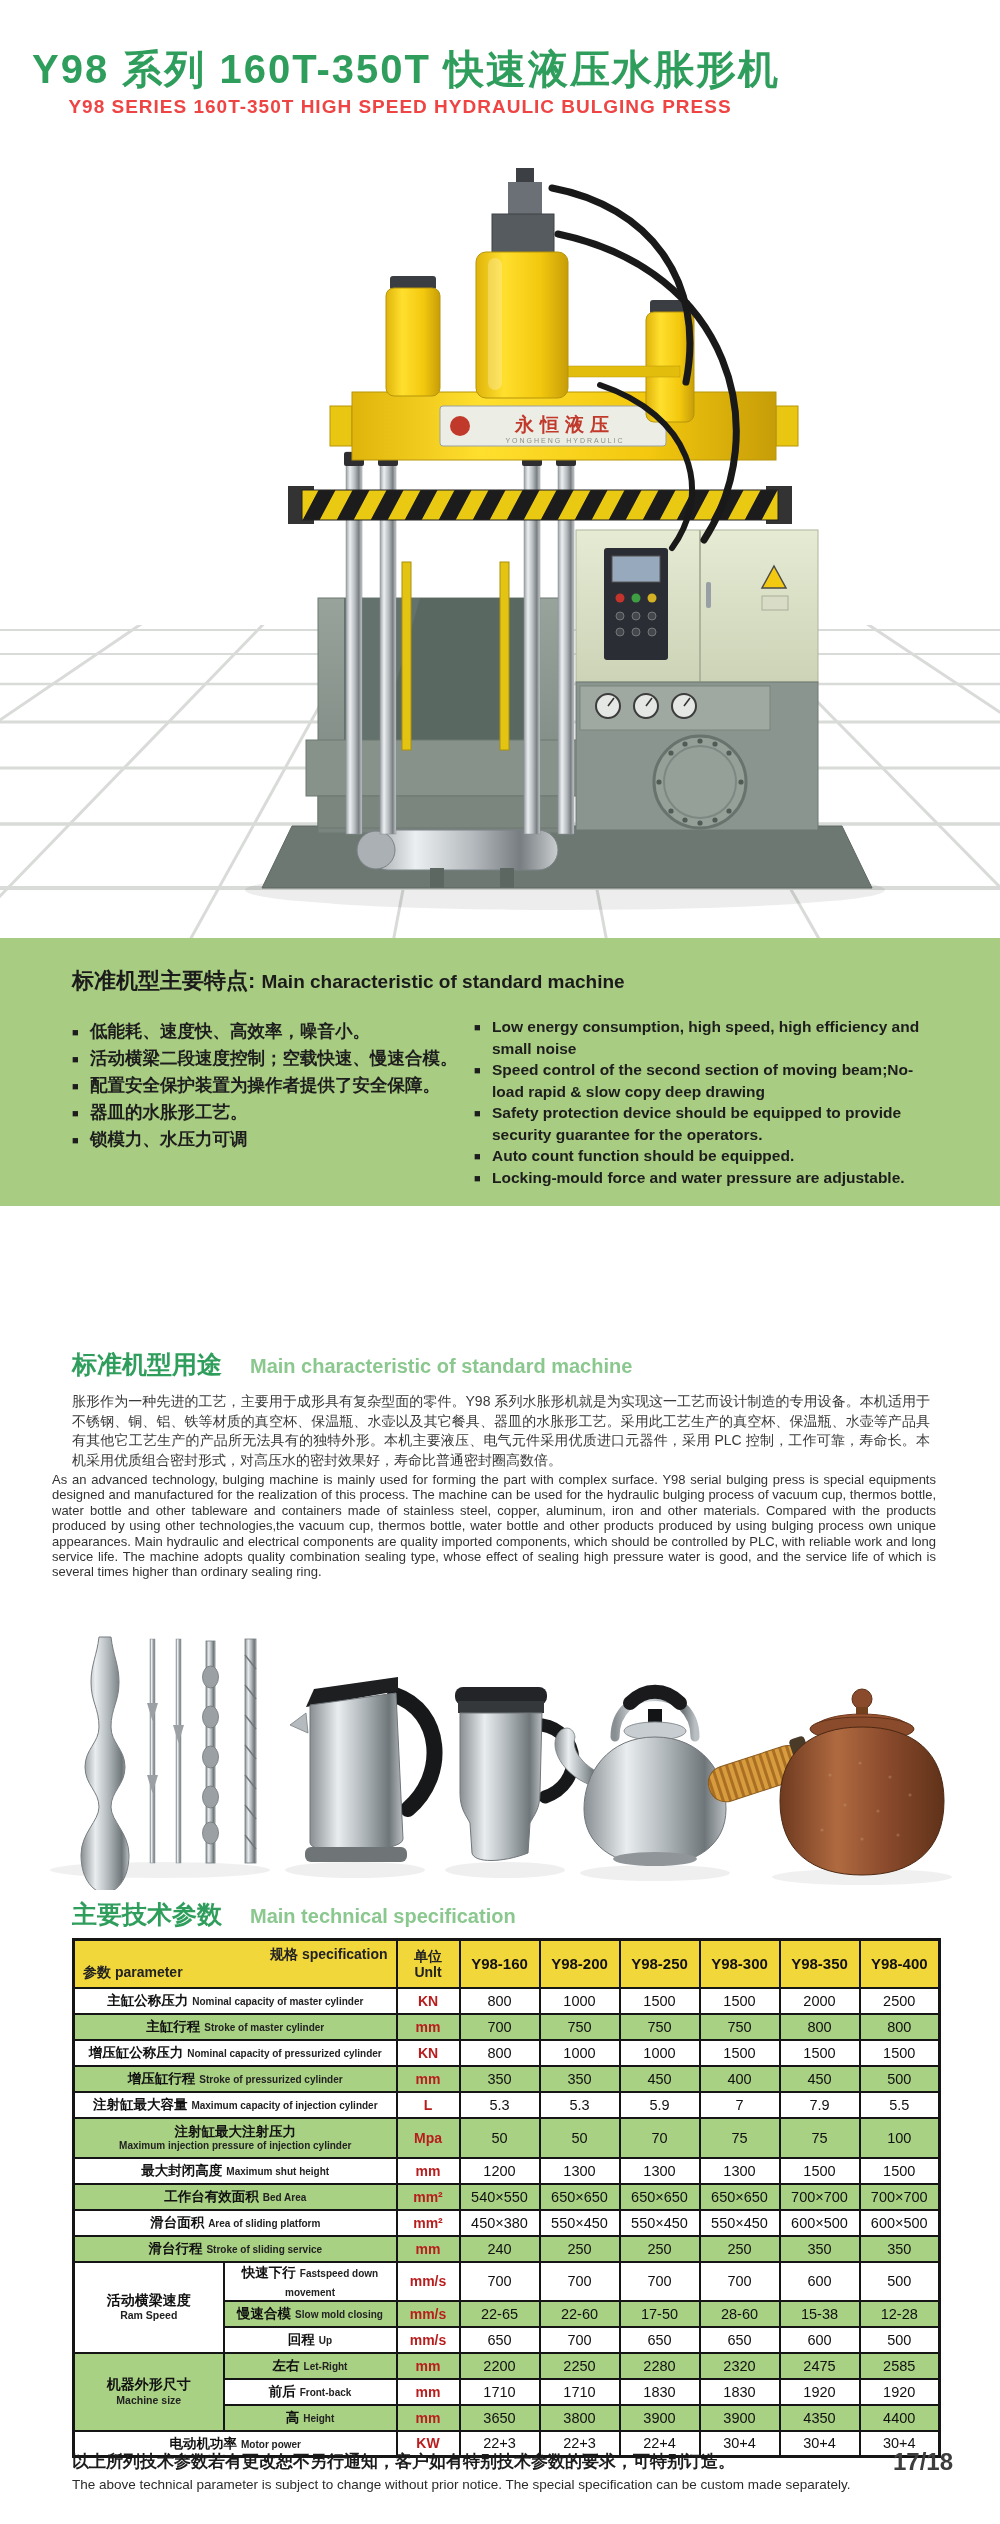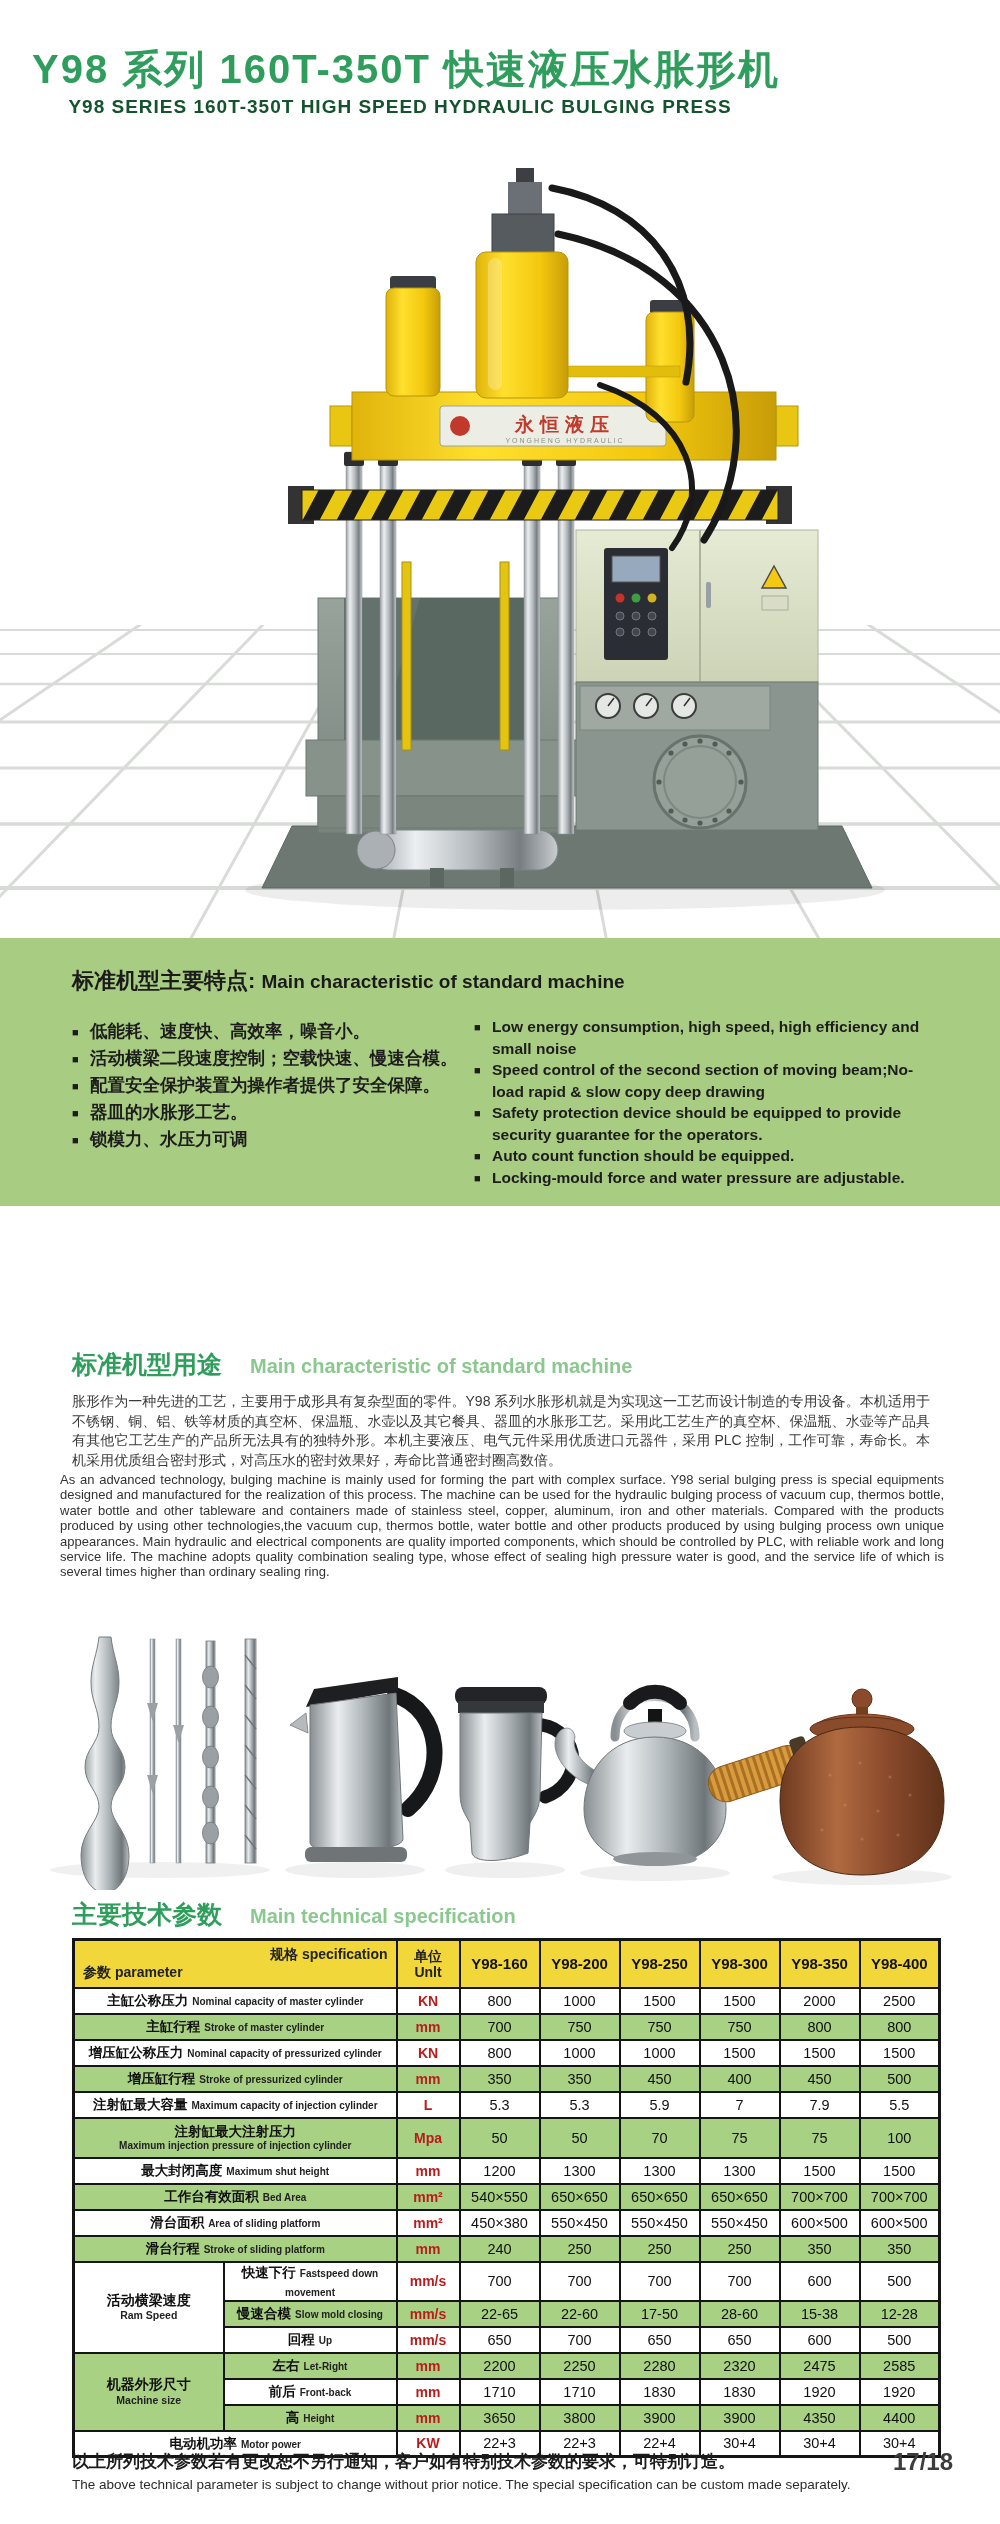--- a/index.html
+++ b/index.html
@@ -2,38 +2,38 @@
 <html><head>
 <meta charset="utf-8">
 <style>
   html,body{margin:0;padding:0;background:#ffffff;}
   body{font-family:"Liberation Sans","DejaVu Sans",sans-serif;color:#222;}
   .page{position:relative;width:1000px;height:2524px;background:#fff;overflow:hidden;margin:0 auto;}
   .abs{position:absolute;}
 
   
   .title-cn{top:42px;left:0;width:812px;text-align:center;font-size:40px;font-weight:bold;color:#2f9e5c;letter-spacing:2px;}
-  .title-en{top:96px;left:0;width:800px;text-align:center;font-size:19px;font-weight:bold;color:#14532d;letter-spacing:1px;}
+  .title-en{top:96px;left:0;width:800px;text-align:center;font-size:19px;font-weight:bold;color:#ef4444;letter-spacing:1px;}
 
   
   .band{top:938px;left:0;width:1000px;height:268px;background:#a8cc81;}
   .band h2{position:absolute;top:28px;left:72px;margin:0;font-size:22px;color:#1b1b1b;white-space:nowrap;}
   .band h2 .en{font-size:19px;}
   ul.feat{list-style:none;margin:0;padding:0;position:absolute;}
   ul.feat li{position:relative;padding-left:18px;}
   ul.feat .blt{position:absolute;left:0;top:1px;font-size:11px;}
   .feat-cn{top:80px;left:72px;width:395px;font-size:17.5px;line-height:27px;color:#1d1d1d;font-weight:bold;}
   .feat-en{top:78px;left:474px;width:466px;font-size:15.5px;line-height:21.5px;color:#1d1d1d;font-weight:bold;}
 
   
   .sec-head{display:flex;align-items:baseline;gap:28px;white-space:nowrap;}
   .sec-head .cn{font-size:25px;font-weight:bold;color:#2f9e5c;}
   .sec-head .en{font-size:20px;font-weight:bold;color:#8bc88f;}
   .para-cn{top:1392px;left:72px;width:858px;font-size:14px;line-height:19.5px;color:#3a3a3a;text-align:justify;}
-  .para-en{top:1472px;left:60px;width:884px;font-size:13px;line-height:15.4px;color:#333;text-align:justify;}
+  .para-en{top:1472px;left:52px;width:884px;font-size:13px;line-height:15.4px;color:#333;text-align:justify;}
 
   
   table.spec{position:absolute;top:1938px;left:72px;width:868px;border-collapse:collapse;border:3px solid #151515;table-layout:fixed;}
   table.spec td,table.spec th{border:2px solid #151515;text-align:center;vertical-align:middle;padding:0 2px;overflow:hidden;}
   table.spec thead th{background:#f2d73b;}
   tr.h26{height:26px;} tr.h40{height:40px;} tr.hd{height:48px;}
   td.w,tr .w{background:#ffffff;} td.g,tr .g{background:#a9d183;}
   tr.w td{background:#ffffff;} tr.g td{background:#a9d183;} 
   .lcn{font-weight:bold;font-size:13.5px;color:#111;}
   .len{font-weight:bold;font-size:10px;color:#222;margin-left:4px;}
@@ -479,21 +479,21 @@
           <td class="label" colspan="2"><span class="lcn">滑台面积</span><span class="len">Area of sliding platform</span></td>
           <td class="unitc">mm²</td>
           <td class="val">450×380</td>
           <td class="val">550×450</td>
           <td class="val">550×450</td>
           <td class="val">550×450</td>
           <td class="val">600×500</td>
           <td class="val">600×500</td>
         </tr>
         <tr class="h26 g">
-          <td class="label" colspan="2"><span class="lcn">滑台行程</span><span class="len">Stroke of sliding platform</span></td>
+          <td class="label" colspan="2"><span class="lcn">滑台行程</span><span class="len">Stroke of sliding service</span></td>
           <td class="unitc">mm</td>
           <td class="val">240</td>
           <td class="val">250</td>
           <td class="val">250</td>
           <td class="val">250</td>
           <td class="val">350</td>
           <td class="val">350</td>
         </tr>
         <tr class="h26 w">
           <td rowspan="3" class="glabel w">

